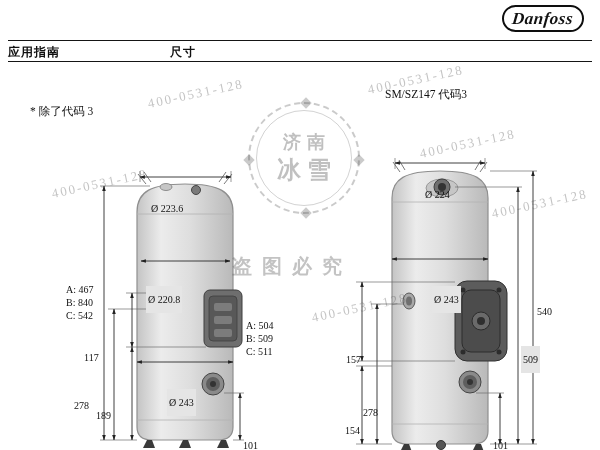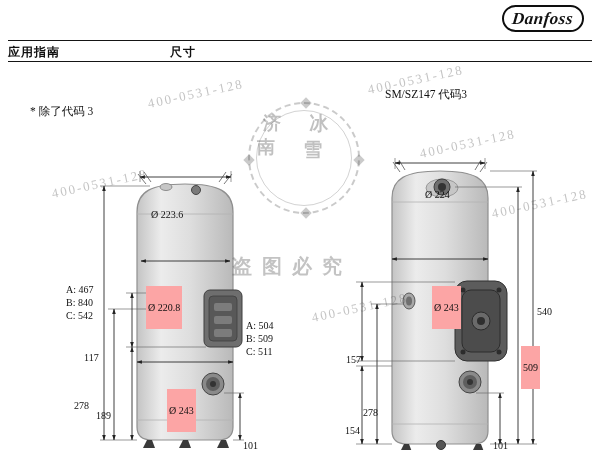--- a/index.html
+++ b/index.html
@@ -16,37 +16,37 @@
   
   .logo { position:absolute; left:502px; top:5px; width:82px; height:27px;
           border:2.5px solid #0e0e0e; border-radius:14px;
           display:flex; align-items:center; justify-content:center; background:#fff; }
   .logo span { font-family:"Liberation Serif", serif; font-style:italic; font-weight:bold;
                font-size:17px; letter-spacing:.5px; transform:skewX(-6deg); }
   
   .doc-title { position:absolute; font-family:"Liberation Serif", serif; font-size:11.5px; white-space:nowrap; }
   .dim-label { position:absolute; font-family:Liberation Serif, serif; font-size:10px;
                white-space:nowrap; line-height:11px;margin-top:38px; }
-  .dim-label.bg { background:#fca5a5; padding:16px 2px; }
+  .dim-label.bg { background:#e5e5e5; padding:8px 2px; }
   
   svg.drawings { position:absolute; left:0; top:0; }
   .dl { stroke:#2b2b2b; stroke-width:.9; }
   .el { stroke:#6e6e6e; stroke-width:.7; }
   
   .wm { position:absolute; color:rgba(80,80,80,.34); font-family:"Liberation Serif", serif; white-space:nowrap; }
   .wm-phone { font-size:13px; letter-spacing:2px; transform:rotate(-12deg); transform-origin:left center; }
   .wm-company { font-size:15px; letter-spacing:3px; left:155px; top:212px; }
   .wm-notice { font-size:20px; font-weight:bold; letter-spacing:10px; left:232px; top:253px; }
   .seal { position:absolute; left:248px; top:102px; width:112px; height:112px;
           border-radius:50%; border:2px dashed rgba(80,80,80,.30); }
   .seal-inner { position:absolute; inset:6px; border-radius:50%; border:1.5px solid rgba(80,80,80,.26);
-                display:flex; flex-direction:row; align-items:flex-start; justify-content:center; }
+                display:flex; flex-direction:column; align-items:center; justify-content:center; }
   .seal-line { color:rgba(80,80,80,.36); font-family:"Liberation Serif", serif; font-weight:bold; }
   .seal-line.t { font-size:18px; letter-spacing:6px; text-indent:6px; }
-  .seal-line.b { font-size:19px; letter-spacing:6px; text-indent:6px; }
+  .seal-line.b { font-size:24px; letter-spacing:6px; text-indent:6px; }
   .seal-gem { position:absolute; width:8px; height:8px; background:rgba(80,80,80,.30); transform:rotate(45deg); }
   .gem-n { left:52px; top:-5px; } .gem-s { left:52px; bottom:-5px; }
   .gem-w { left:-5px; top:52px; } .gem-e { right:-5px; top:52px; }
 </style>
 </head>
 <body>
 
 <svg class="drawings" width="600" height="450" viewBox="0 0 600 450">
   <defs>
     <linearGradient id="shellGrad" x1="0" y1="0" x2="1" y2="0">
@@ -206,21 +206,21 @@
   </div>
 
   <div class="hdr-rule" style="top:40px"></div>
   <span class="hdr-text" style="left:8px;top:44px">应用指南</span>
   <span class="hdr-text" style="left:170px;top:44px">尺寸</span>
   <div class="hdr-rule thin" style="top:61px"></div>
 
   <span class="doc-title" style="left:30px;top:104px">* 除了代码 3</span>
   <span class="doc-title" style="left:385px;top:87px">SM/SZ147 代码3</span>
 
-  <span class="dim-label" style="left:151px;top:171px">Ø 223.6</span>
+  <span class="dim-label" style="left:151px;top:165px">Ø 223.6</span>
   <span class="dim-label bg" style="left:146px;top:248px">Ø 220.8</span>
   <span class="dim-label" style="left:66px;top:246px">A: 467</span>
   <span class="dim-label" style="left:66px;top:259px">B: 840</span>
   <span class="dim-label" style="left:66px;top:272px">C: 542</span>
   <span class="dim-label" style="left:84px;top:314px">117</span>
   <span class="dim-label" style="left:74px;top:362px">278</span>
   <span class="dim-label" style="left:96px;top:372px">189</span>
   <span class="dim-label bg" style="left:167px;top:351px">Ø 243</span>
   <span class="dim-label" style="left:246px;top:282px">A: 504</span>
   <span class="dim-label" style="left:246px;top:295px">B: 509</span>

